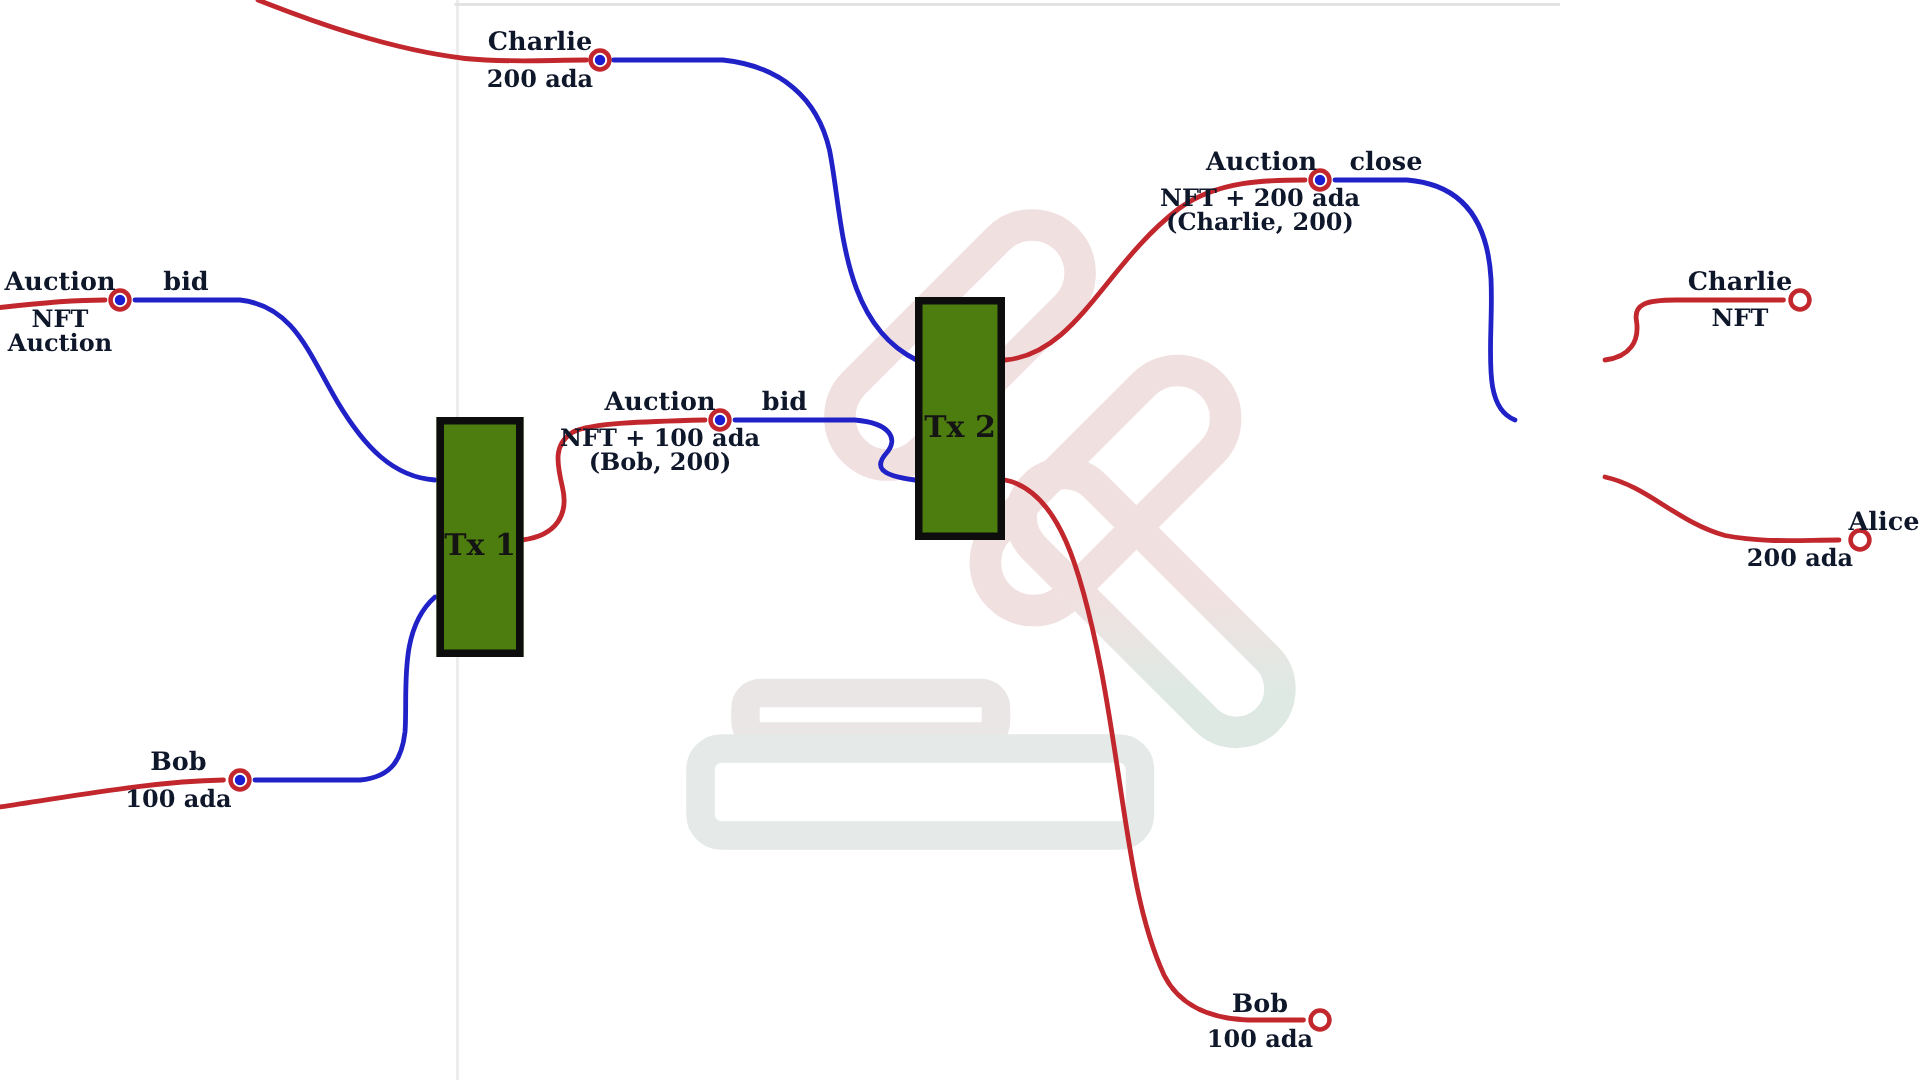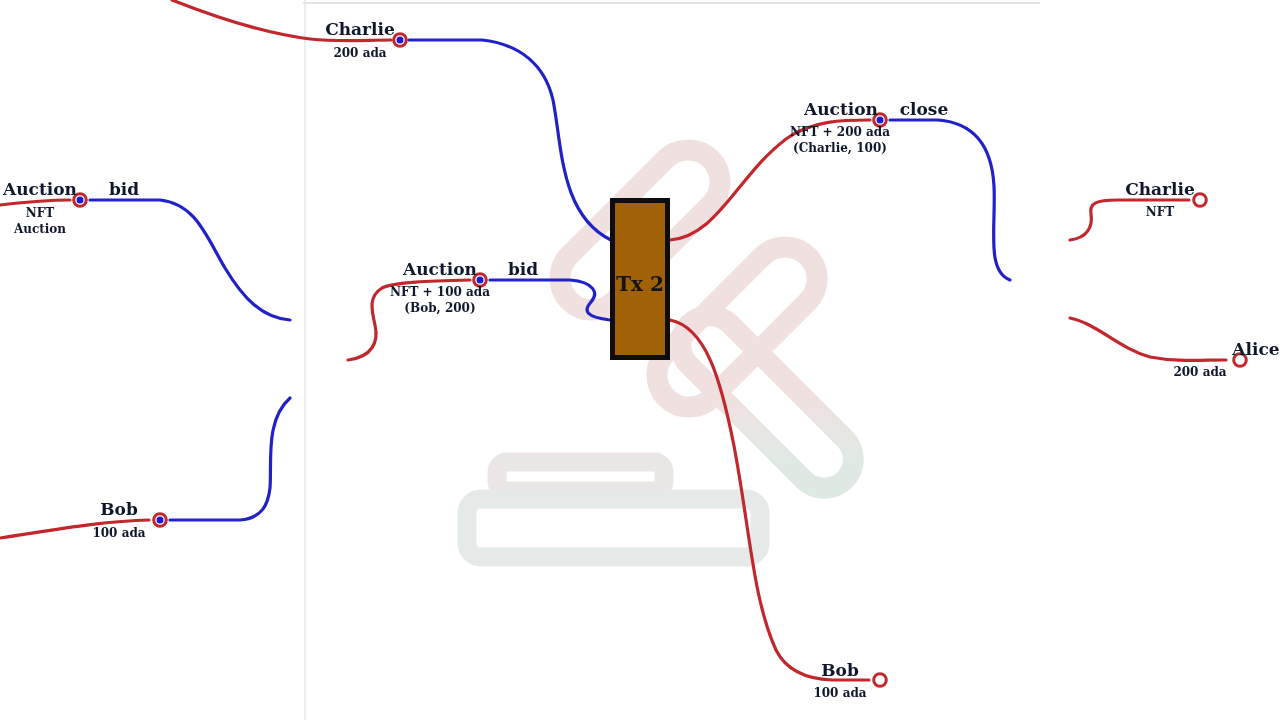--- a/index.html
+++ b/index.html
@@ -1,24 +1,24 @@
 <!DOCTYPE html>
 <html><head>
 <meta charset="utf-8">
 <style>
   html,body{margin:0;padding:0;background:#ffffff;}
   .stage{position:relative;width:1280px;height:720px;overflow:hidden;background:#ffffff;
          font-family:"DejaVu Serif", "Liberation Serif", serif;}
   #diagram-svg{position:absolute;left:0;top:0;}
-  .txbox{position:absolute;box-sizing:border-box;background:#a16207;border:5px solid #0d0d0d;
+  .txbox{position:absolute;box-sizing:border-box;background:#4d7c0f;border:5px solid #0d0d0d;
          display:flex;align-items:center;justify-content:center;}
   .txbox span{font-size:20px;font-weight:bold;color:#141414;padding-top:10px;}
   .lbl{position:absolute;transform:translate(-50%,-50%);white-space:nowrap;
        font-size:17px;font-weight:bold;color:#0f172a;line-height:1;}
-  .lbl-sm{font-size:12px;}
+  .lbl-sm{font-size:16px;}
 </style>
 </head>
 <body>
 
 <div class="stage">
 
   <svg id="diagram-svg" width="1280" height="720" viewBox="0 0 1280 720">
       <defs>
         <linearGradient id="handleGrad" gradientUnits="userSpaceOnUse" x1="700" y1="335" x2="835" y2="470">
           <stop offset="0" stop-color="#f1e0e0"></stop>
@@ -55,41 +55,44 @@
       <circle cx="480" cy="280" r="3.5" fill="#1b1bd0"></circle>
       <circle cx="880" cy="120" r="6.3" fill="#ffffff" stroke="#c1272d" stroke-width="3"></circle>
       <circle cx="880" cy="120" r="3.5" fill="#1b1bd0"></circle>
       <circle cx="1200" cy="200" r="6.3" fill="#ffffff" stroke="#c1272d" stroke-width="3"></circle>
       <circle cx="1240" cy="360" r="6.3" fill="#ffffff" stroke="#c1272d" stroke-width="3"></circle>
       <circle cx="160" cy="520" r="6.3" fill="#ffffff" stroke="#c1272d" stroke-width="3"></circle>
       <circle cx="160" cy="520" r="3.5" fill="#1b1bd0"></circle>
       <circle cx="880" cy="680" r="6.3" fill="#ffffff" stroke="#c1272d" stroke-width="3"></circle>
     </svg>
 
+  <div class="txbox" style="left:291px;top:278px;width:58px;height:160px">
+    <span>Tx 1</span>
+  </div>
   <div class="txbox" style="left:610px;top:198px;width:60px;height:162px">
     <span>Tx 2</span>
   </div>
 
   <div class="lbl" style="left:360px;top:29px">Charlie</div>
   <div class="lbl lbl-sm" style="left:360px;top:53px">200 ada</div>
 
   <div class="lbl" style="left:40px;top:189px">Auction</div>
   <div class="lbl" style="left:124px;top:189px">bid</div>
   <div class="lbl lbl-sm" style="left:40px;top:213px">NFT</div>
   <div class="lbl lbl-sm" style="left:40px;top:229px">Auction</div>
 
   <div class="lbl" style="left:440px;top:269px">Auction</div>
   <div class="lbl" style="left:523px;top:269px">bid</div>
   <div class="lbl lbl-sm" style="left:440px;top:292px">NFT + 100 ada</div>
   <div class="lbl lbl-sm" style="left:440px;top:308px">(Bob, 200)</div>
 
   <div class="lbl" style="left:841px;top:109px">Auction</div>
   <div class="lbl" style="left:924px;top:109px">close</div>
   <div class="lbl lbl-sm" style="left:840px;top:132px">NFT + 200 ada</div>
-  <div class="lbl lbl-sm" style="left:840px;top:148px">(Charlie, 100)</div>
+  <div class="lbl lbl-sm" style="left:840px;top:148px">(Charlie, 200)</div>
 
   <div class="lbl" style="left:1160px;top:189px">Charlie</div>
   <div class="lbl lbl-sm" style="left:1160px;top:212px">NFT</div>
 
   <div class="lbl" style="left:1256px;top:349px">Alice</div>
   <div class="lbl lbl-sm" style="left:1200px;top:372px">200 ada</div>
 
   <div class="lbl" style="left:119px;top:509px">Bob</div>
   <div class="lbl lbl-sm" style="left:119px;top:533px">100 ada</div>
 

